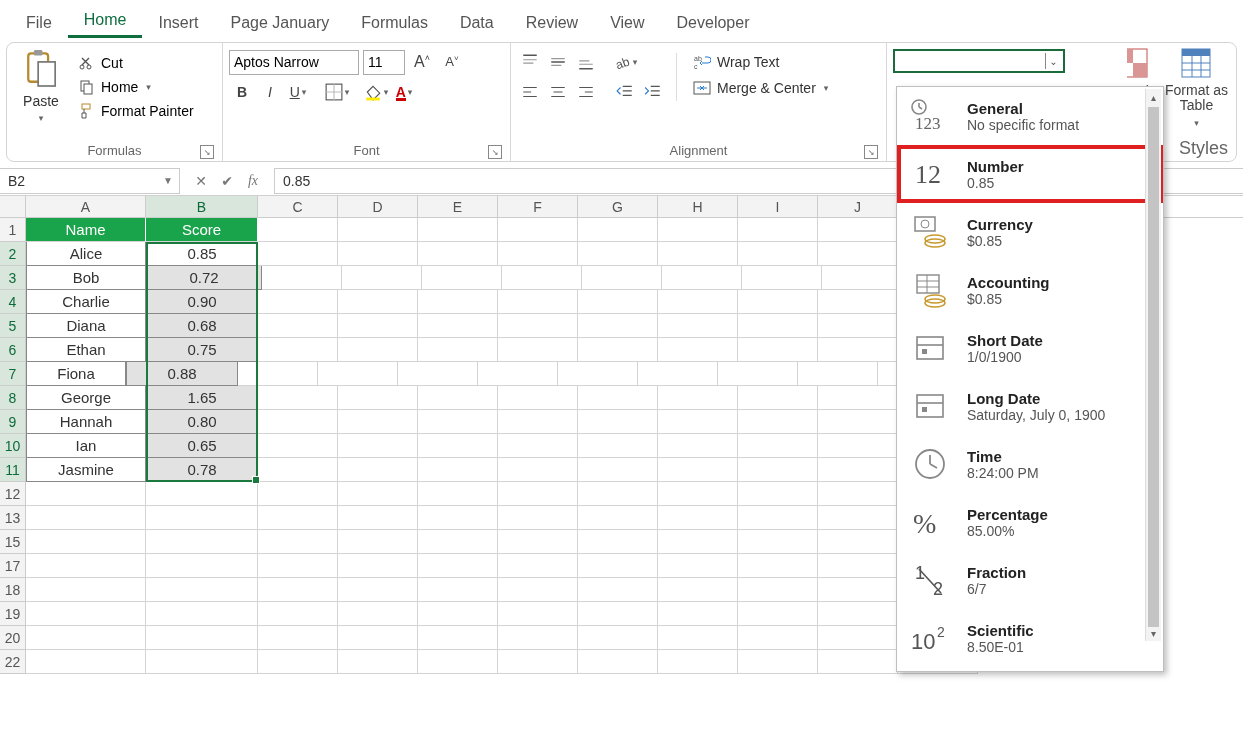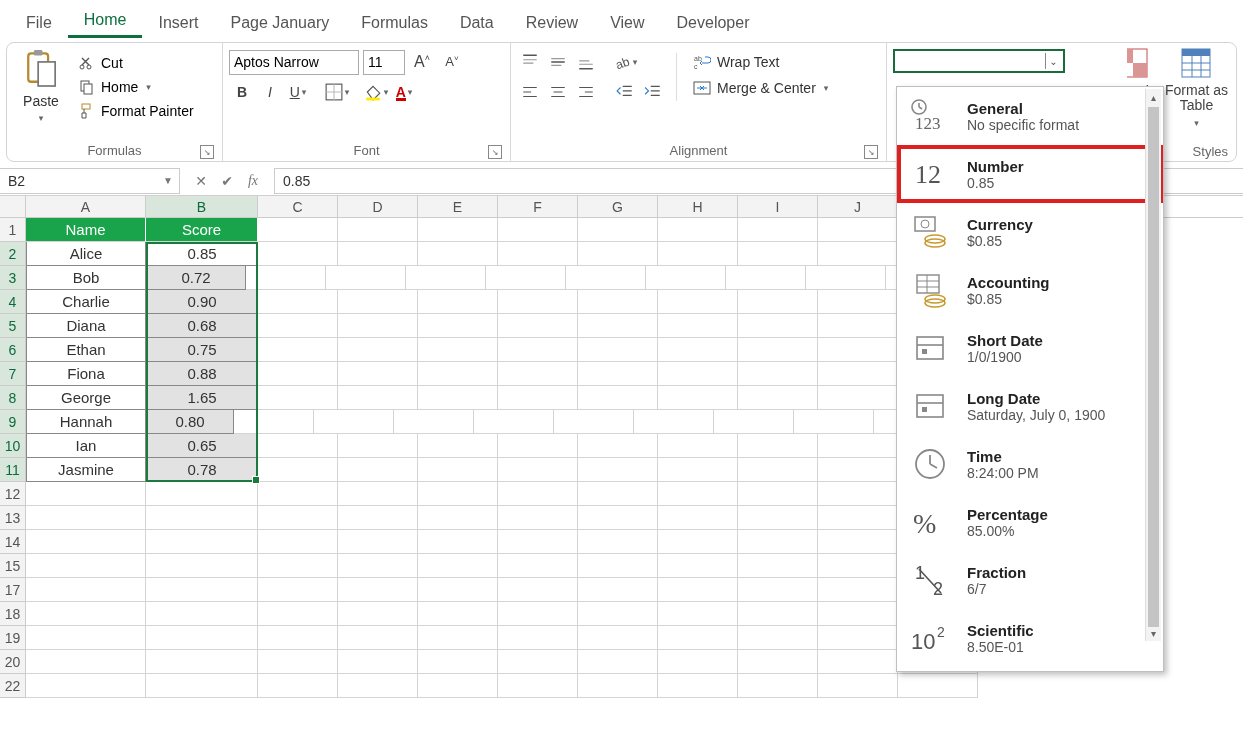--- a/index.html
+++ b/index.html
@@ -484,21 +484,21 @@
           <rect x="2" y="2" width="28" height="7" fill="#4f81bd"></rect>
           <line x1="2" y1="16" x2="30" y2="16" stroke="#4f81bd"></line>
           <line x1="2" y1="23" x2="30" y2="23" stroke="#4f81bd"></line>
           <line x1="12" y1="9" x2="12" y2="30" stroke="#4f81bd"></line>
           <line x1="21" y1="9" x2="21" y2="30" stroke="#4f81bd"></line>
         </svg>
       <span style="text-align:center;line-height:1.1">Format as<br>Table</span>
       <span style="font-size:9px;color:#666">▾</span>
     </div>
   </div>
-  <div style="position:absolute; right:8px; bottom:2px; font-size:13px; color:#666">Styles</div>
+  <div style="position:absolute; right:8px; bottom:2px; font-size:18px; color:#666">Styles</div>
 
 </div>
 
 <div class="fbar">
   <div class="namebox">
     <span>B2</span>
     <span class="arrow">▼</span>
   </div>
   <div class="fx-btns">
     <div class="b">✕</div>
@@ -549,21 +549,21 @@
       <div class="cell" style="width:80px"></div>
       <div class="cell" style="width:80px"></div>
       <div class="cell" style="width:80px"></div>
       <div class="cell" style="width:80px"></div>
       <div class="cell" style="width:80px"></div>
       <div class="cell" style="width:80px"></div>
     </div>
     <div class="row-strip">
       <div class="rowh sel">3</div>
       <div class="cell name-cell" style="width:120px">Bob</div>
-      <div class="cell score-cell" style="width:100px">0.72</div>
+      <div class="cell score-cell" style="width:116px">0.72</div>
       <div class="cell" style="width:80px"></div>
       <div class="cell" style="width:80px"></div>
       <div class="cell" style="width:80px"></div>
       <div class="cell" style="width:80px"></div>
       <div class="cell" style="width:80px"></div>
       <div class="cell" style="width:80px"></div>
       <div class="cell" style="width:80px"></div>
       <div class="cell" style="width:80px"></div>
       <div class="cell" style="width:80px"></div>
     </div>
@@ -604,21 +604,21 @@
       <div class="cell" style="width:80px"></div>
       <div class="cell" style="width:80px"></div>
       <div class="cell" style="width:80px"></div>
       <div class="cell" style="width:80px"></div>
       <div class="cell" style="width:80px"></div>
       <div class="cell" style="width:80px"></div>
       <div class="cell" style="width:80px"></div>
     </div>
     <div class="row-strip">
       <div class="rowh sel">7</div>
-      <div class="cell name-cell" style="width:120px">Fiona</div>
+      <div class="cell name-cell" style="width:100px">Fiona</div>
       <div class="cell score-cell" style="width:112px">0.88</div>
       <div class="cell" style="width:80px"></div>
       <div class="cell" style="width:80px"></div>
       <div class="cell" style="width:80px"></div>
       <div class="cell" style="width:80px"></div>
       <div class="cell" style="width:80px"></div>
       <div class="cell" style="width:80px"></div>
       <div class="cell" style="width:80px"></div>
       <div class="cell" style="width:80px"></div>
       <div class="cell" style="width:80px"></div>
@@ -633,21 +633,21 @@
       <div class="cell" style="width:80px"></div>
       <div class="cell" style="width:80px"></div>
       <div class="cell" style="width:80px"></div>
       <div class="cell" style="width:80px"></div>
       <div class="cell" style="width:80px"></div>
       <div class="cell" style="width:80px"></div>
     </div>
     <div class="row-strip">
       <div class="rowh sel">9</div>
       <div class="cell name-cell" style="width:120px">Hannah</div>
-      <div class="cell score-cell" style="width:88px">0.80</div>
+      <div class="cell score-cell" style="width:112px">0.80</div>
       <div class="cell" style="width:80px"></div>
       <div class="cell" style="width:80px"></div>
       <div class="cell" style="width:80px"></div>
       <div class="cell" style="width:80px"></div>
       <div class="cell" style="width:80px"></div>
       <div class="cell" style="width:80px"></div>
       <div class="cell" style="width:80px"></div>
       <div class="cell" style="width:80px"></div>
       <div class="cell" style="width:80px"></div>
     </div>
@@ -688,34 +688,20 @@
       <div class="cell" style="width:80px"></div>
       <div class="cell" style="width:80px"></div>
       <div class="cell" style="width:80px"></div>
       <div class="cell" style="width:80px"></div>
       <div class="cell" style="width:80px"></div>
       <div class="cell" style="width:80px"></div>
       <div class="cell" style="width:80px"></div>
     </div>
     <div class="row-strip">
       <div class="rowh">13</div>
-      <div class="cell" style="width:120px"></div>
-      <div class="cell" style="width:112px"></div>
-      <div class="cell" style="width:80px"></div>
-      <div class="cell" style="width:80px"></div>
-      <div class="cell" style="width:80px"></div>
-      <div class="cell" style="width:80px"></div>
-      <div class="cell" style="width:80px"></div>
-      <div class="cell" style="width:80px"></div>
-      <div class="cell" style="width:80px"></div>
-      <div class="cell" style="width:80px"></div>
-      <div class="cell" style="width:80px"></div>
-    </div>
-    <div class="row-strip">
-      <div class="rowh">14</div>
       <div class="cell" style="width:120px"></div>
       <div class="cell" style="width:112px"></div>
       <div class="cell" style="width:80px"></div>
       <div class="cell" style="width:80px"></div>
       <div class="cell" style="width:80px"></div>
       <div class="cell" style="width:80px"></div>
       <div class="cell" style="width:80px"></div>
       <div class="cell" style="width:80px"></div>
       <div class="cell" style="width:80px"></div>
       <div class="cell" style="width:80px"></div>

